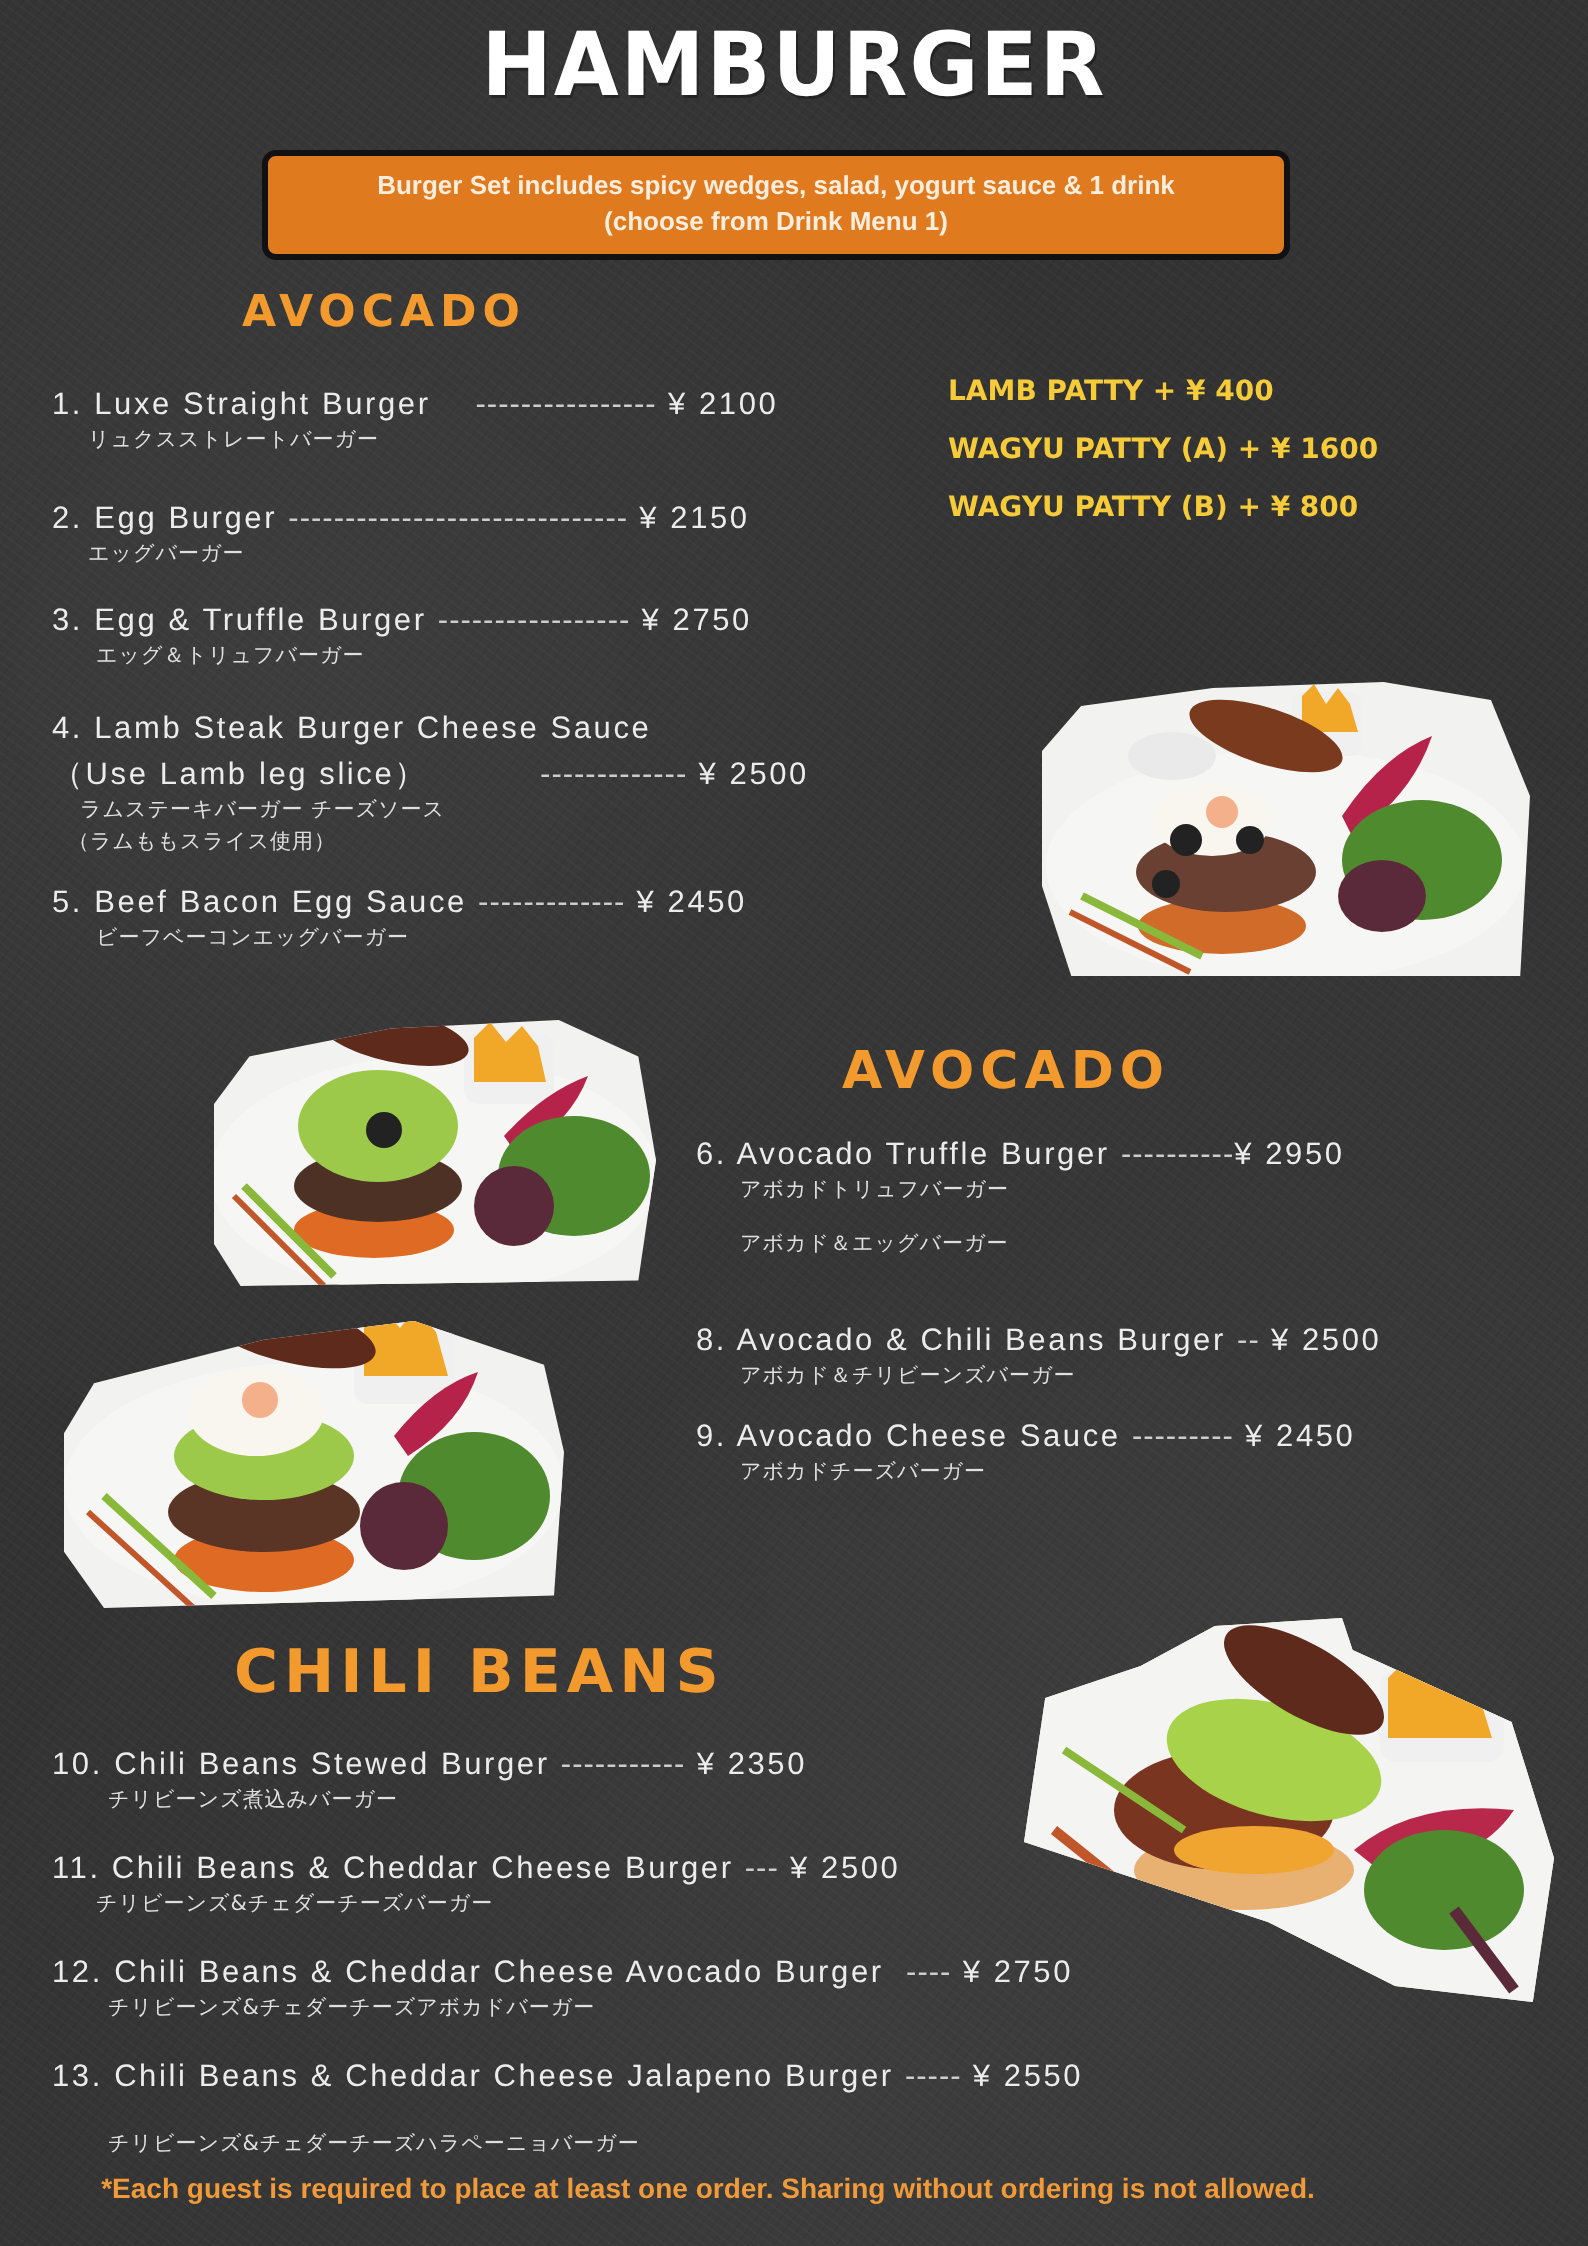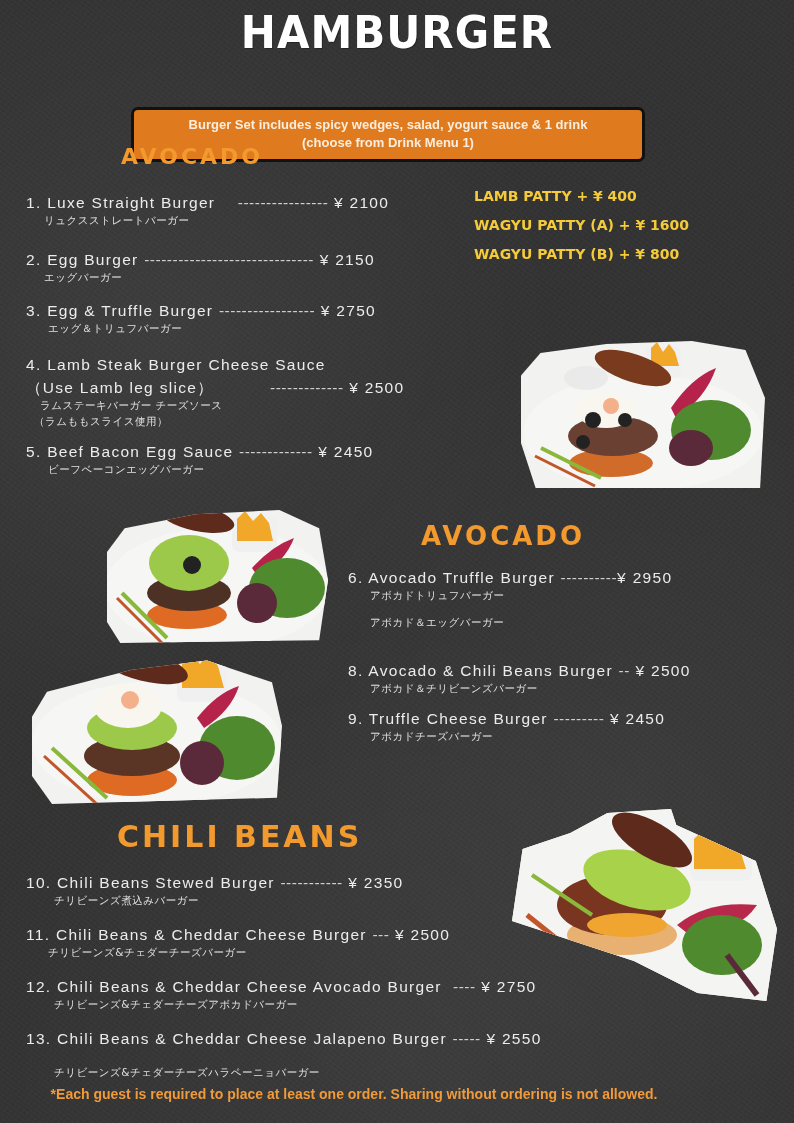--- a/index.html
+++ b/index.html
@@ -29,21 +29,20 @@
   .set-box {
     left: 131px; top: 75px; width: 514px; height: 55px;
     background: #e07a1f;
     border: 3px solid #111;
     border-radius: 7px;
     text-align: center;
     color: #fbeede;
     font-family: "Liberation Sans", sans-serif; font-weight: bold;
     font-size: 13px; line-height: 18px;
     padding-top: 6px;
-    margin-top: 32px;
   }
 
   .section-heading {
     font-family: "DejaVu Sans", sans-serif; font-weight: bold;
     color: #f39a2e; letter-spacing: 3px;
   }
   .h-standard { left: 121px; top: 144px; font-size: 22px; }
   .h-avocado { left: 421px; top: 521px; font-size: 26px; }
   .h-chili { left: 117px; top: 819px; font-size: 30px; }
 
@@ -192,21 +191,21 @@
 <div class="item" style="left:348px; top:614px;">
   <div class="jp" style="padding-left:22px;">アボカド＆エッグバーガー</div>
 </div>
 
 <div class="item" style="left:348px; top:661px;">
   <div class="en"><span>8.</span> <span>Avocado &amp; Chili Beans Burger</span> <span class="dots">--</span> <span>¥ 2500</span></div>
   <div class="jp" style="padding-left:22px;">アボカド＆チリビーンズバーガー</div>
 </div>
 
 <div class="item" style="left:348px; top:709px;">
-  <div class="en"><span>9.</span> <span>Truffle Cheese Burger</span> <span class="dots">---------</span> <span>¥ 2450</span></div>
+  <div class="en"><span>9.</span> <span>Avocado Cheese Sauce</span> <span class="dots">---------</span> <span>¥ 2450</span></div>
   <div class="jp" style="padding-left:22px;">アボカドチーズバーガー</div>
 </div>
 
 <div class="abs section-heading h-chili">CHILI BEANS</div>
 
 <div class="photo" style="left:512px; top:805px; width:265px; height:200px; clip-path: polygon(22% 14%, 36% 4%, 60% 2%, 62% 10%, 92% 28%, 100% 62%, 96% 98%, 70% 94%, 46% 78%, 0% 58%, 4% 22%);">
   <svg width="265" height="200" viewBox="0 0 265 200">
     <rect x="0" y="0" width="265" height="200" fill="#f4f4f2"></rect>
     <rect x="178" y="30" width="62" height="46" rx="8" fill="#f0f0f0"></rect>
     <path d="M182 34 l10 -10 l12 12 l10 -10 l12 12 l8 26 l-52 0z" fill="#f1a727"></path>

